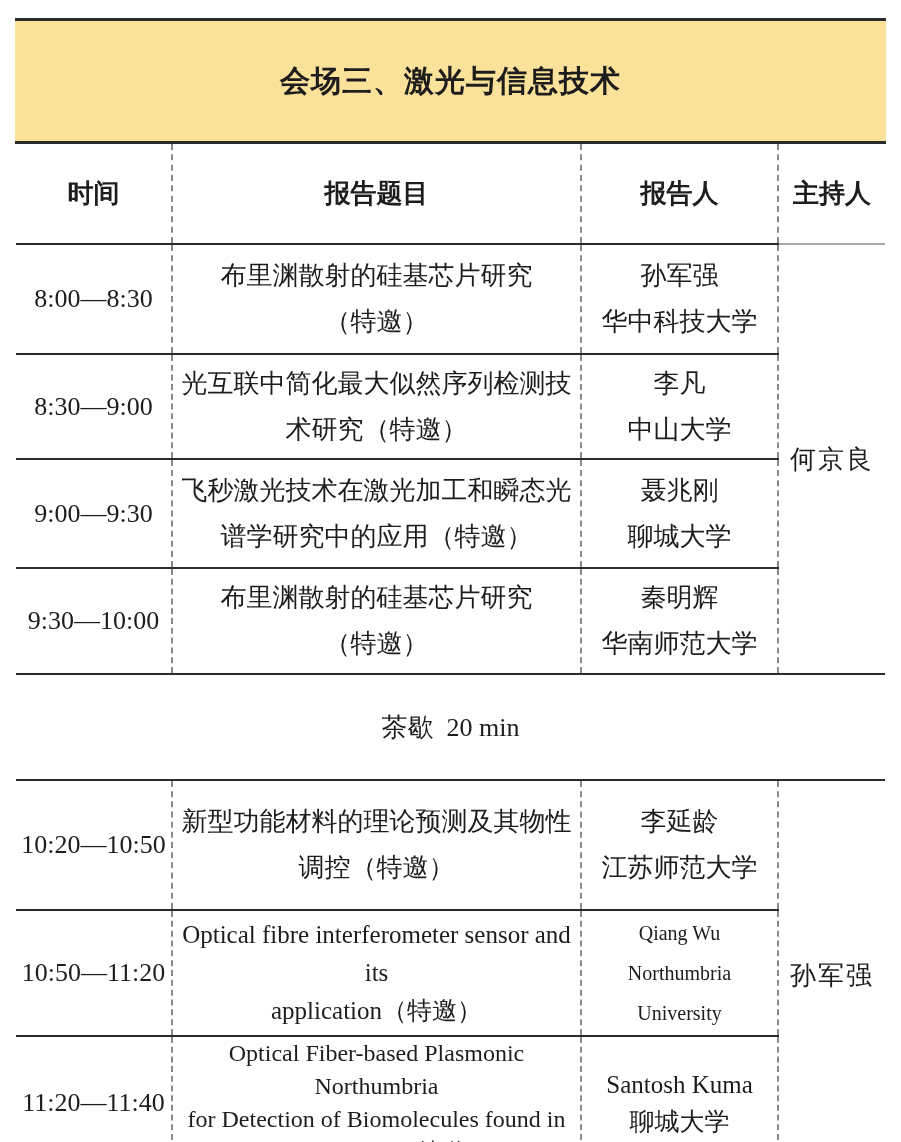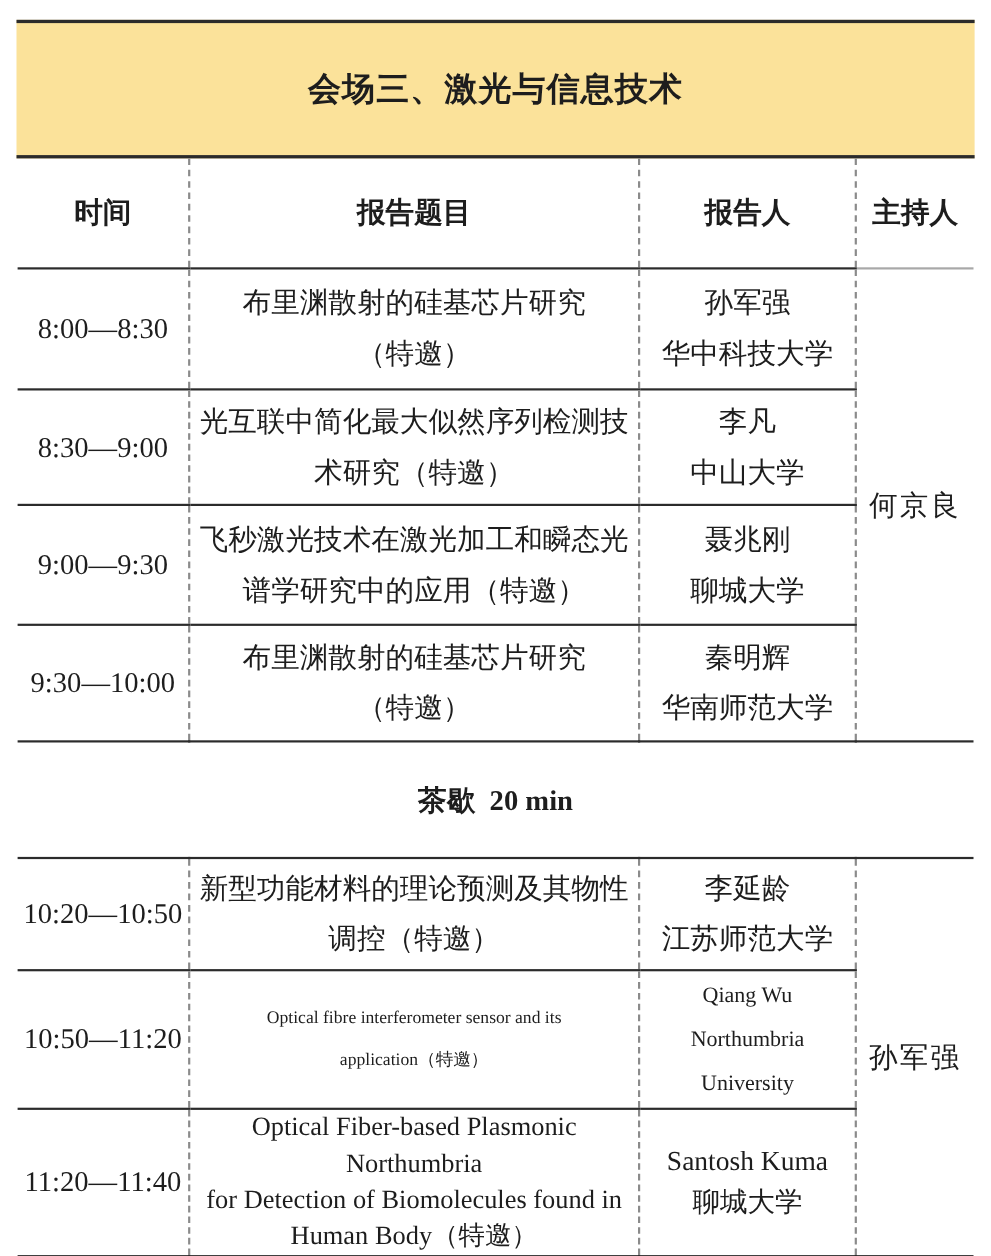--- a/index.html
+++ b/index.html
@@ -31,30 +31,30 @@
   table.sched td { vertical-align:middle; text-align:center; font-size:26px; }
   col.c-time { width:156px; } col.c-title { width:409px; }
   col.c-pres { width:197px; } col.c-host { width:107px; }
 
   td.dl { border-left:2px dashed var(--line_dashed,#8b8b8b);margin-top:28px; }
   td.bb { border-bottom:2px solid var(--line_solid,#2b2b2b); }
   tr.hdr td { border-bottom:2.5px solid var(--line_solid,#2b2b2b); font-weight:700; }
   tr.hdr td.host-h { border-bottom:2.5px solid var(--host_header_line,#a8a8a8); }
 
   .ln { line-height:46px; }
-  td.en-title .ln { font-size:16px; line-height:38px; }
+  td.en-title .ln { font-size:25px; line-height:38px; }
   td.en-pres  .ln { font-size:20px; line-height:40px; }
   td.en-title-sm .ln { font-size:24px; line-height:33px; }
   td.pres-sm .ln { font-size:25px; line-height:37px; }
   td.host-cell { font-size:27px; letter-spacing:2px; }
 
   
   .tea-break {
     height:104px; display:flex; align-items:center; justify-content:center;
-    font-size:26px; font-weight:700; white-space:pre;
+    font-size:26px; font-weight:400; white-space:pre;
   }
 </style>
 </head>
 <body>
 
 <div class="page">
 
   <div class="session-header">
     <div class="title">会场三、激光与信息技术</div>
   </div>
@@ -124,21 +124,21 @@
   <div class="tea-break">茶歇  20 min</div>
 
   <table class="sched" style="border-top:2.5px solid var(--line_solid,#2b2b2b)">
     <colgroup>
         <col class="c-time">
         <col class="c-title">
         <col class="c-pres">
         <col class="c-host">
       </colgroup>
     <tbody>
-        <tr style="height:102px">
+        <tr style="height:130px">
       <td class="bb">10:20—10:50</td>
       <td class="dl bb">
         <div class="ln">新型功能材料的理论预测及其物性</div>
         <div class="ln">调控（特邀）</div>
       </td>
       <td class="dl bb">
         <div class="ln">李延龄</div>
         <div class="ln">江苏师范大学</div>
       </td>
       <td class="dl host-cell" rowspan="3">孙军强</td>

